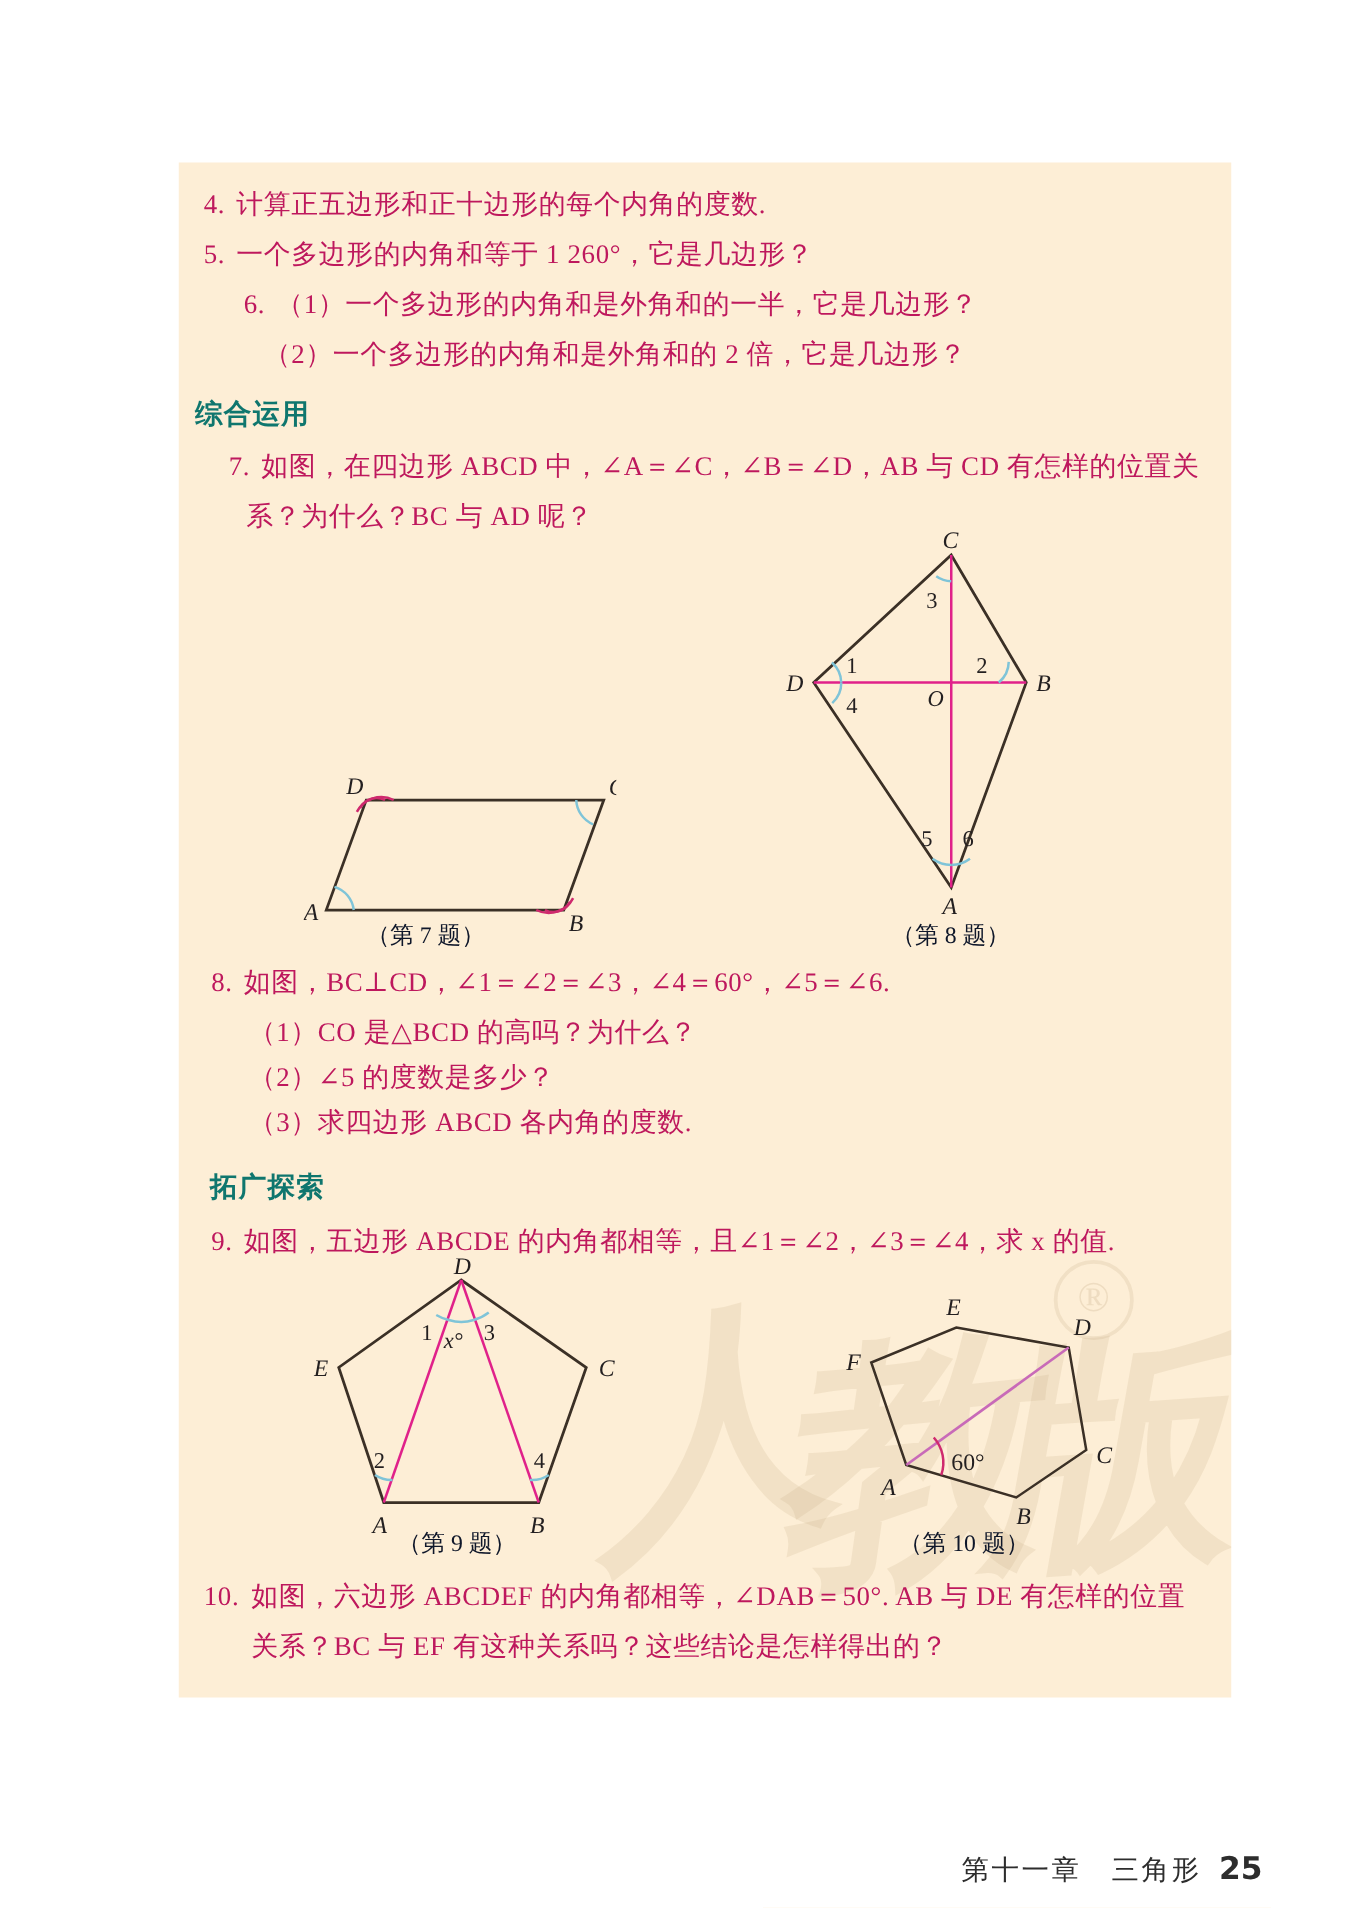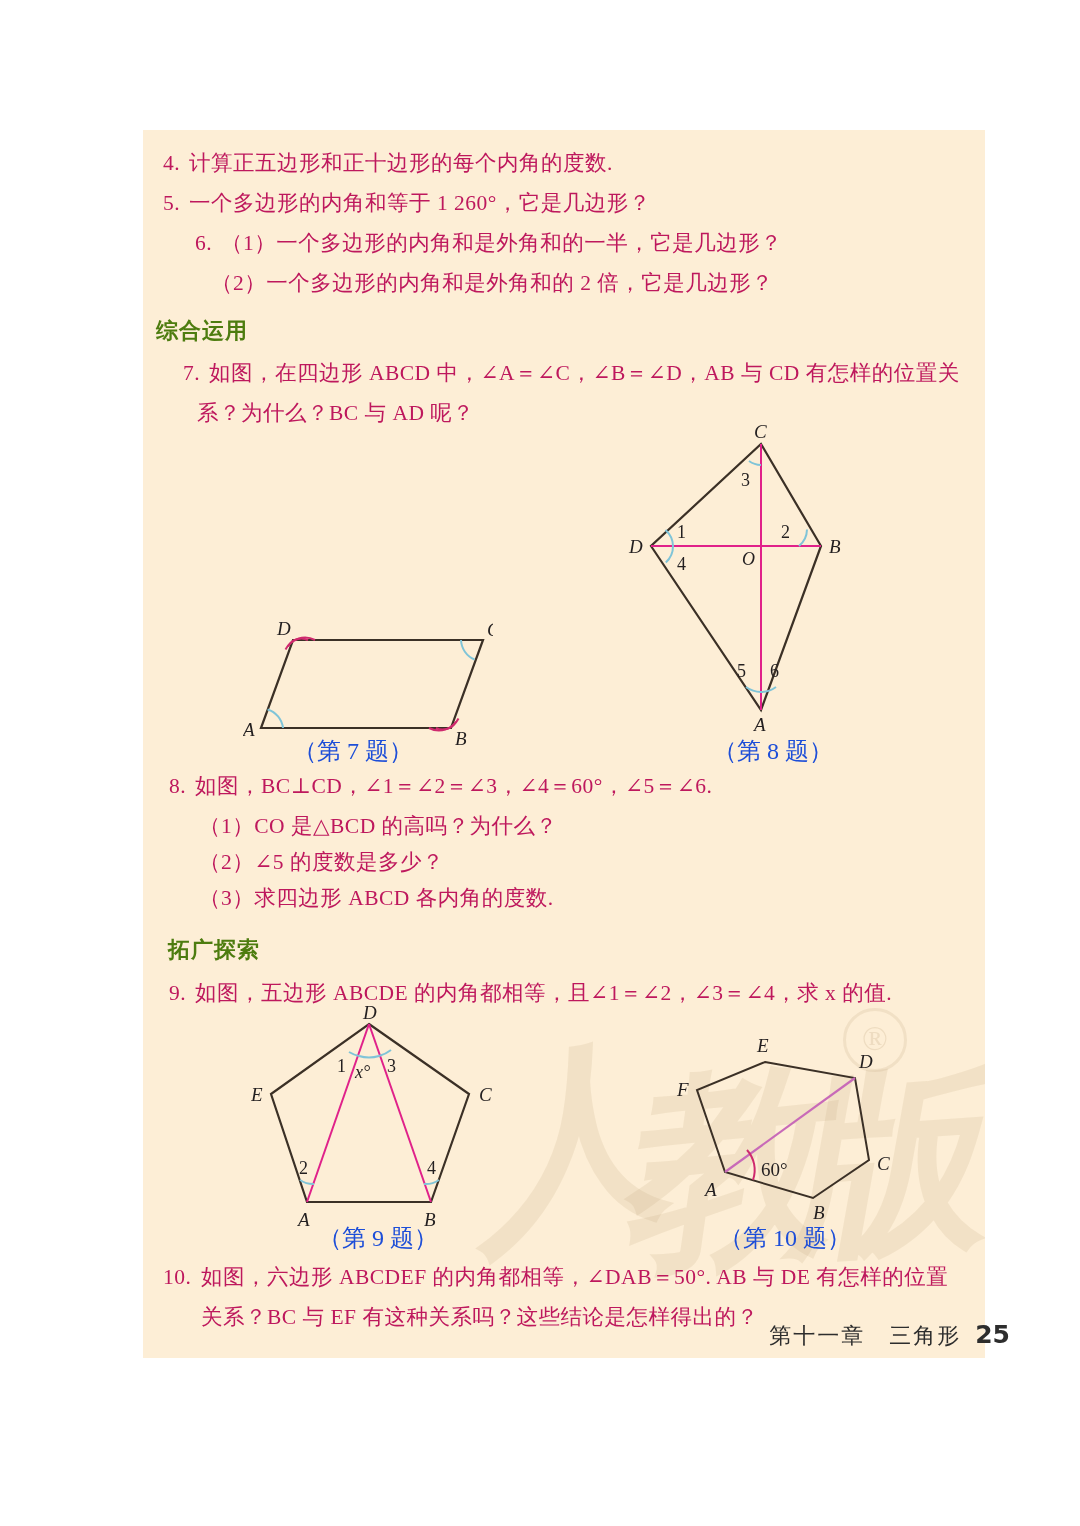--- a/index.html
+++ b/index.html
@@ -66,48 +66,48 @@
     letter-spacing: 0.5px;
     white-space: nowrap;
     font-family: "Liberation Serif", "DejaVu Serif", serif;
   }
   .q-num {
     display: inline-block;
     min-width: 26px;
   }
   .sec-head {
     position: absolute;
-    color: #4d7c0f;
+    color: #0f766e;
     font-size: 22px;
     font-weight: bold;
     font-family: "DejaVu Sans", "Liberation Sans", sans-serif;
     letter-spacing: 1px;
   }
 
   
   .fig-cap {
     position: absolute;
-    font-size: 24px;
-    color: #1d4ed8;
+    font-size: 19px;
+    color: #0f172a;
     white-space: nowrap;
     font-family: "Liberation Serif", serif;
   }
 
   
   .figure {
     position: absolute;
   }
 
   
 
   
   #page-footer {
     position: absolute;
     left: 0;
-    top: 1320px;
+    top: 1480px;
     width: 1010px;
     text-align: right;
     font-size: 22px;
     color: #2d2d2d;
     font-family: "DejaVu Sans", "Liberation Sans", sans-serif;
     letter-spacing: 2px;
   }
   #page-footer .pg-num {
     font-weight: bold;
     font-size: 25px;

